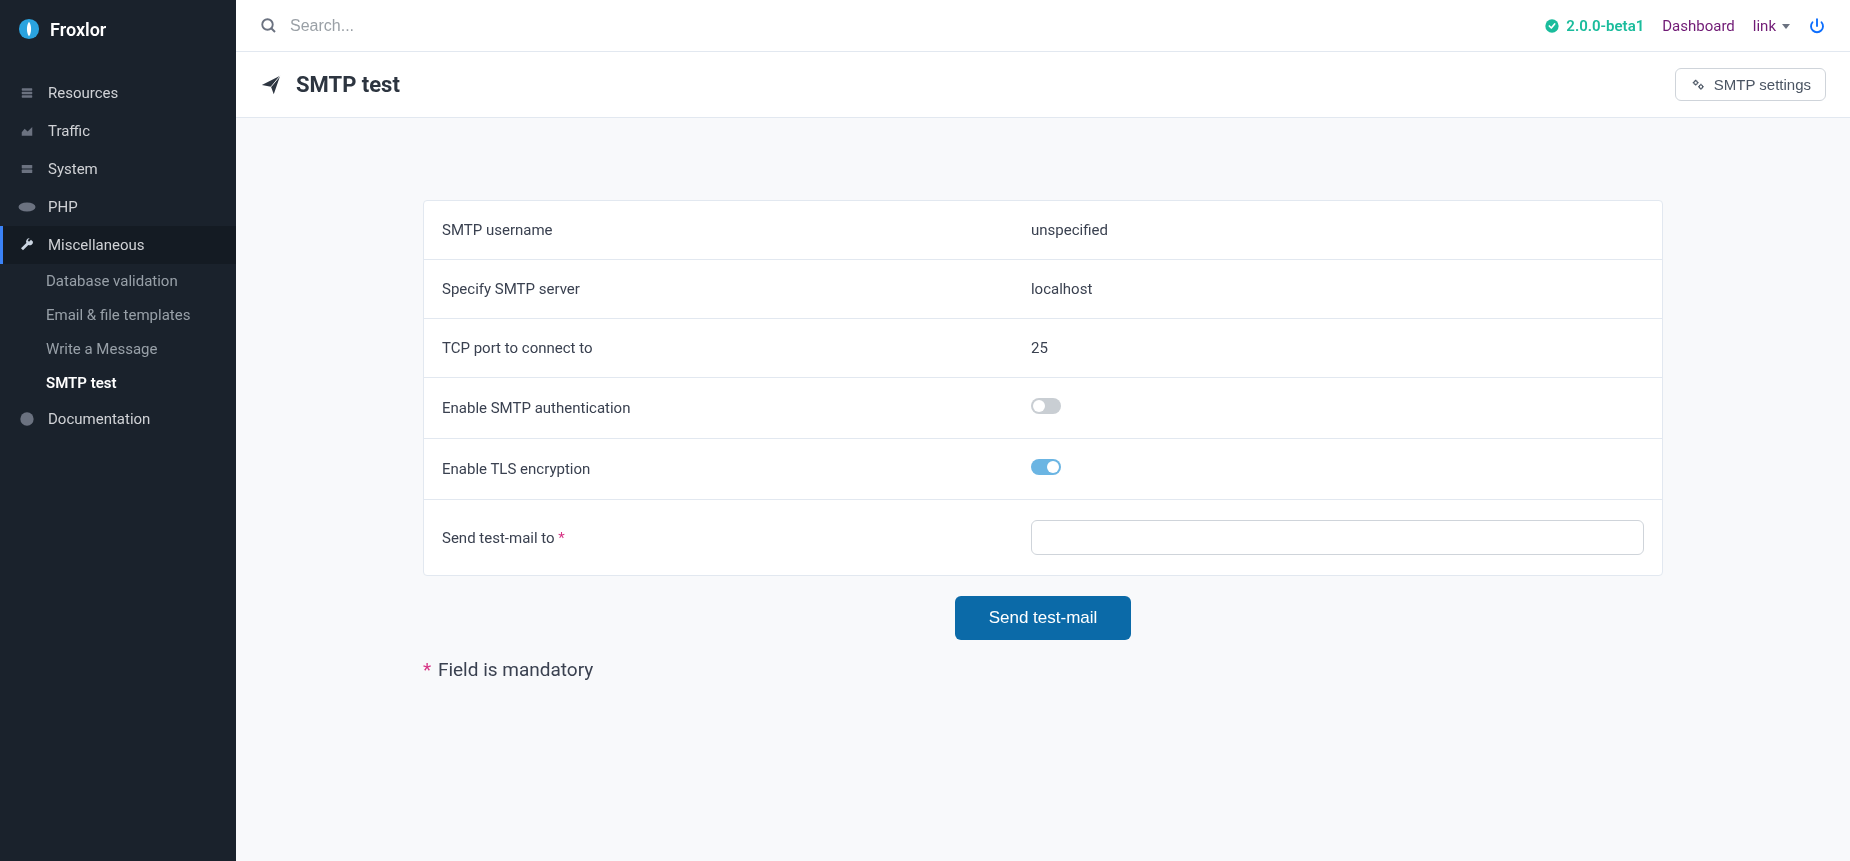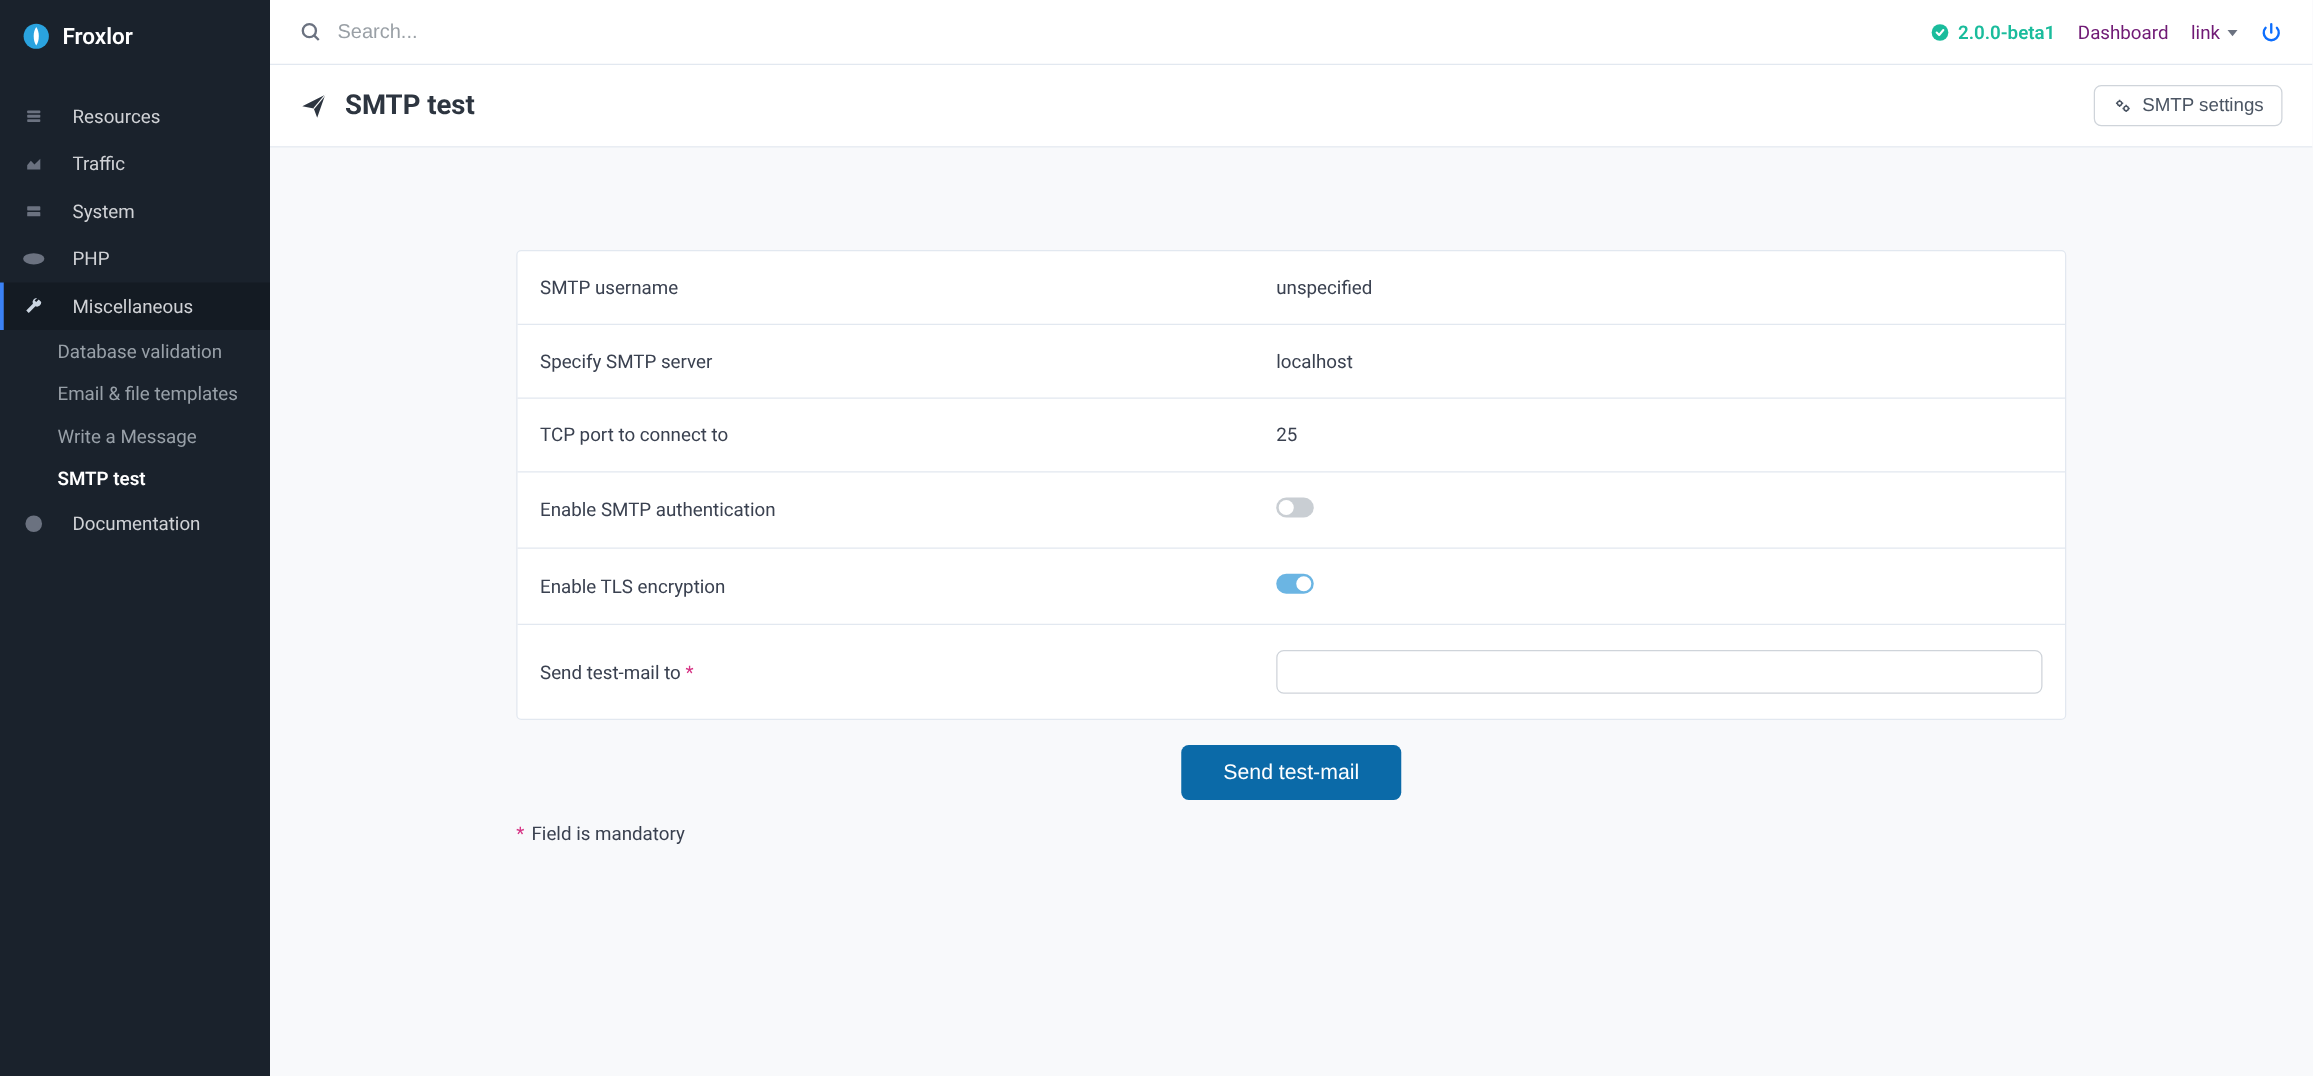--- a/index.html
+++ b/index.html
@@ -21,25 +21,25 @@
   body {
     font-family: -apple-system, BlinkMacSystemFont, "Segoe UI", Roboto, "Helvetica Neue", Arial, sans-serif;
     background: var(--page-bg);
     color: #3a4150;
     font-size: 15px;
   }
 
   .layout { display:flex; min-height:100vh; }
 
   
-  .sidebar { width: 216px; background: var(--bg-dark); color: var(--text-light); display:flex; flex-direction:column; }
+  .sidebar { width: 236px; background: var(--bg-dark); color: var(--text-light); display:flex; flex-direction:column; }
   .brand { display:flex; align-items:center; gap:10px; padding: 18px 16px 18px 18px; font-weight:600; font-size:18px; color:#fff; }
   .brand-logo { width:22px; height:22px; display:inline-flex; }
   .nav { padding-top: 16px; }
-  .nav-item { display:flex; align-items:center; gap:22px; padding: 10px 16px 10px 18px; color: var(--text-light); cursor:pointer; font-size:15px; }
+  .nav-item { display:flex; align-items:center; gap:12px; padding: 10px 16px 10px 18px; color: var(--text-light); cursor:pointer; font-size:15px; }
   .nav-item .icon { width:18px; display:inline-flex; justify-content:center; color:#6b7280; }
   .nav-item.active { background: var(--bg-darker); border-left: 3px solid #3b82f6; padding-left:15px; }
   .nav-item.active .icon { color:#cbd5e1; }
   .nav-sub { background: transparent; }
   .nav-sub .nav-subitem { padding: 8px 16px 8px 46px; color: var(--text-muted); cursor:pointer; font-size:15px; }
   .nav-sub .nav-subitem.current { color:#fff; font-weight:600; }
 
   
   .main { flex:1; display:flex; flex-direction:column; }
 
@@ -75,21 +75,21 @@
   .toggle { width:30px; height:16px; border-radius:999px; background:#c9ced3; position:relative; display:inline-block; }
   .toggle .knob { position:absolute; top:2px; left:2px; width:12px; height:12px; border-radius:50%; background:#fff; transition:left .15s; }
   .toggle.on { background: var(--toggle-on); }
   .toggle.on .knob { left:16px; }
 
   .text-input { width:100%; border:1px solid #cfd4da; border-radius:6px; padding: 8px 10px; font-size:15px; color:#374151; outline:none; }
 
   .submit-row { text-align:center; margin-top: 20px; }
   .btn-primary { background: #0b6aa8; color:#fff; border:none; border-radius:6px; padding: 12px 34px; font-size:17px; cursor:pointer; }
 
-  .mandatory-note { margin-top: 18px; color:#3a4150; font-size:15px; }
+  .mandatory-note { margin-top: 18px; color:#3a4150; font-size:19px; }
   .mandatory-note .req { margin-right:2px; }
 
   svg { display:block; }
 </style>
 </head>
 <body>
 
 <div class="layout">
 
   <aside class="sidebar">

